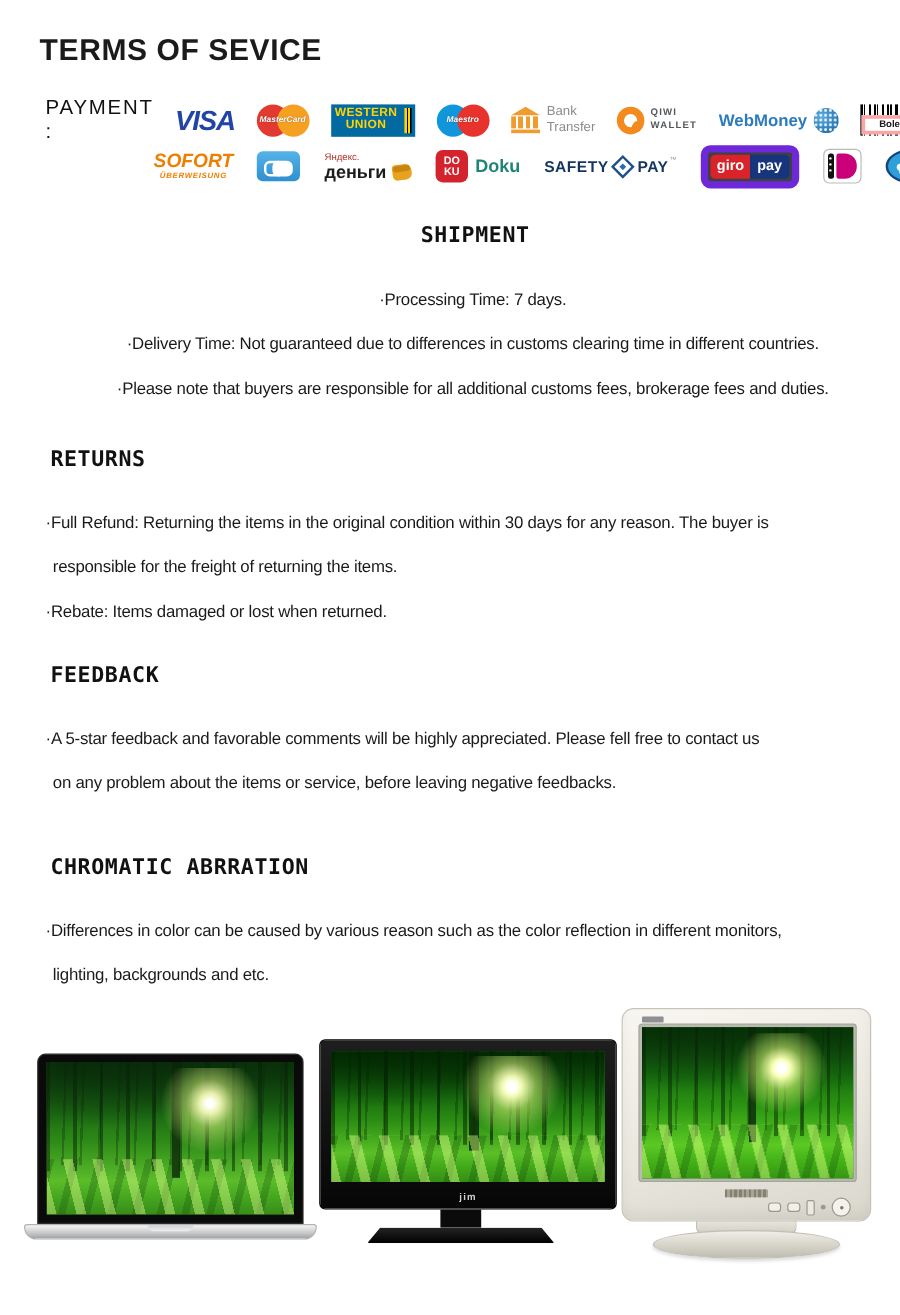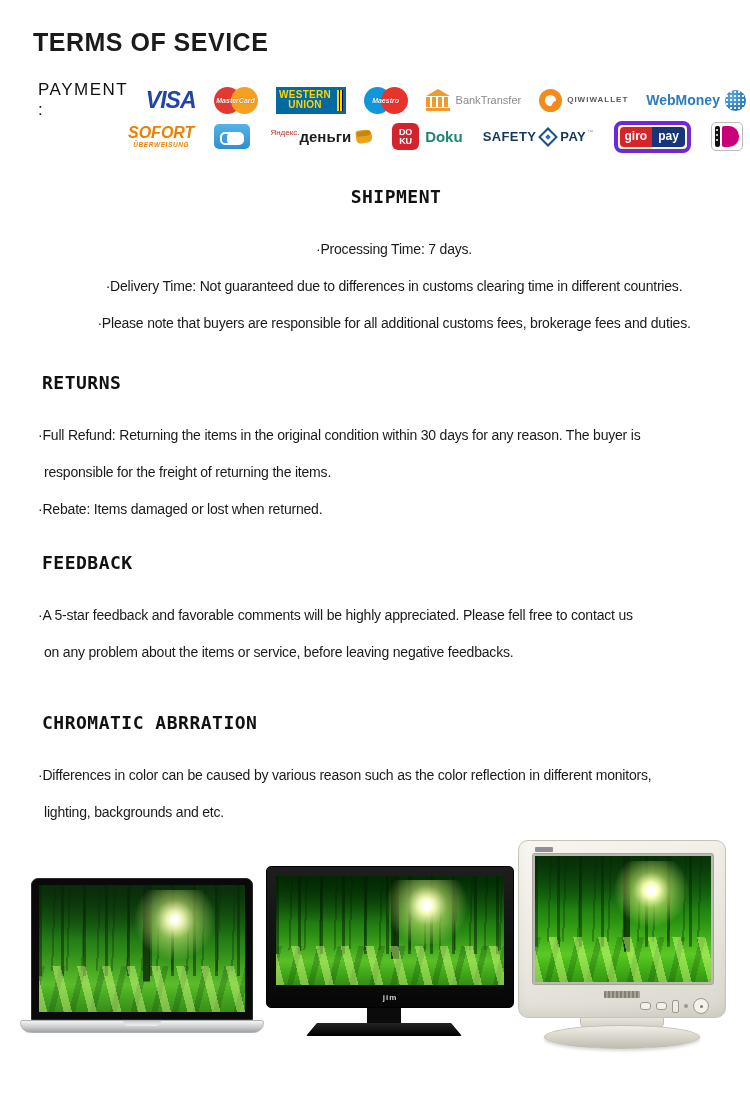--- a/index.html
+++ b/index.html
@@ -33,21 +33,21 @@
   .wu-bars{position:absolute;right:3px;top:3px;bottom:3px;width:6px;
            background:repeating-linear-gradient(90deg,#ffd400 0 2px,#000 2px 3px);}
 
   .bank{display:flex;align-items:center;gap:6px;flex:none;}
   .bank-icon{display:flex;flex-direction:column;align-items:center;}
   .bank-roof{width:0;height:0;border-left:12px solid transparent;border-right:12px solid transparent;
              border-bottom:7px solid #ef9b2d;}
   .bank-cols{width:24px;height:10px;margin-top:1px;
              background:repeating-linear-gradient(90deg,#ef9b2d 0 4px,#fff 4px 6px);}
   .bank-bar{width:24px;height:3px;margin-top:1px;background:#ef9b2d;}
-  .two-line{display:flex;flex-direction:row;line-height:1.15;justify-content:space-between;}
+  .two-line{display:flex;flex-direction:column;line-height:1.15;justify-content:space-between;}
   .bank .two-line span{font-size:11px;color:#8b8b8b;}
 
   .qiwi{display:flex;align-items:center;gap:5px;flex:none;}
   .qiwi-q{position:relative;width:23px;height:23px;border-radius:50%;border:6px solid #f28a1e;box-sizing:border-box;}
   .qiwi-q::after{content:"";position:absolute;right:-4px;bottom:-3px;width:8px;height:7px;
                  background:#f28a1e;border-radius:2px;transform:rotate(35deg);}
   .qiwi .two-line span{font-size:8px;font-weight:700;letter-spacing:1px;color:#54575b;line-height:1.35;}
 
   .wm{display:flex;align-items:center;gap:5px;flex:none;justify-content:flex-end;}
   .wm-name{font-size:14px;font-weight:700;color:#2b7bbd;}
@@ -87,21 +87,21 @@
            display:flex;flex-direction:column;align-items:center;justify-content:center;
            font-size:9px;font-weight:800;line-height:.95;}
   .doku-name{font-size:15px;font-weight:700;color:#208578;}
 
   .safetypay{display:flex;align-items:center;flex:none;color:#14365e;font-weight:800;font-size:13px;letter-spacing:.4px;}
   .sp-diamond{position:relative;width:14px;height:14px;background:#1d4f8a;transform:rotate(45deg);margin:0 5px;flex:none;}
   .sp-diamond::before{content:"";position:absolute;inset:2px;background:#fff;}
   .sp-diamond::after{content:"";position:absolute;inset:5px;background:#2a6cb0;}
   .sp-tm{font-size:6px;color:#999;align-self:flex-start;margin-left:1px;font-weight:400;}
 
-  .giropay{display:flex;background:#fef9c3;border:4px solid #6d28d9;border-radius:8px;padding:2px;flex:none;}
+  .giropay{display:flex;background:#404040;border:6px solid #6d28d9;border-radius:8px;padding:2px;flex:none;}
   .gp-giro{background:#d8232a;color:#fff;font-size:12px;font-weight:700;padding:2px 5px;border-radius:4px 0 0 4px;line-height:1.3;}
   .gp-pay{background:#16357c;color:#fff;font-size:12px;font-weight:700;padding:2px 6px;border-radius:0 4px 4px 0;line-height:1.3;}
 
   .ideal{position:relative;width:30px;height:27px;background:#fff;border:1px solid #bbb;border-radius:5px;flex:none;overflow:hidden;}
   .ideal-bar{position:absolute;left:3px;top:3px;bottom:3px;width:5px;background:#111;border-radius:2px;}
   .ideal-bar::after{content:"";position:absolute;left:1.5px;top:3px;width:2px;height:2px;border-radius:50%;background:#fff;box-shadow:0 5px 0 #fff,0 10px 0 #fff;}
   .ideal-d{position:absolute;left:10px;top:3px;bottom:3px;right:3px;background:#c9007a;border-radius:2px 10px 10px 2px;}
 
   .mercado{display:flex;align-items:center;gap:6px;flex:none;}
   .mp-oval{position:relative;width:40px;height:25px;border-radius:50%;background:#2f9fd8;

